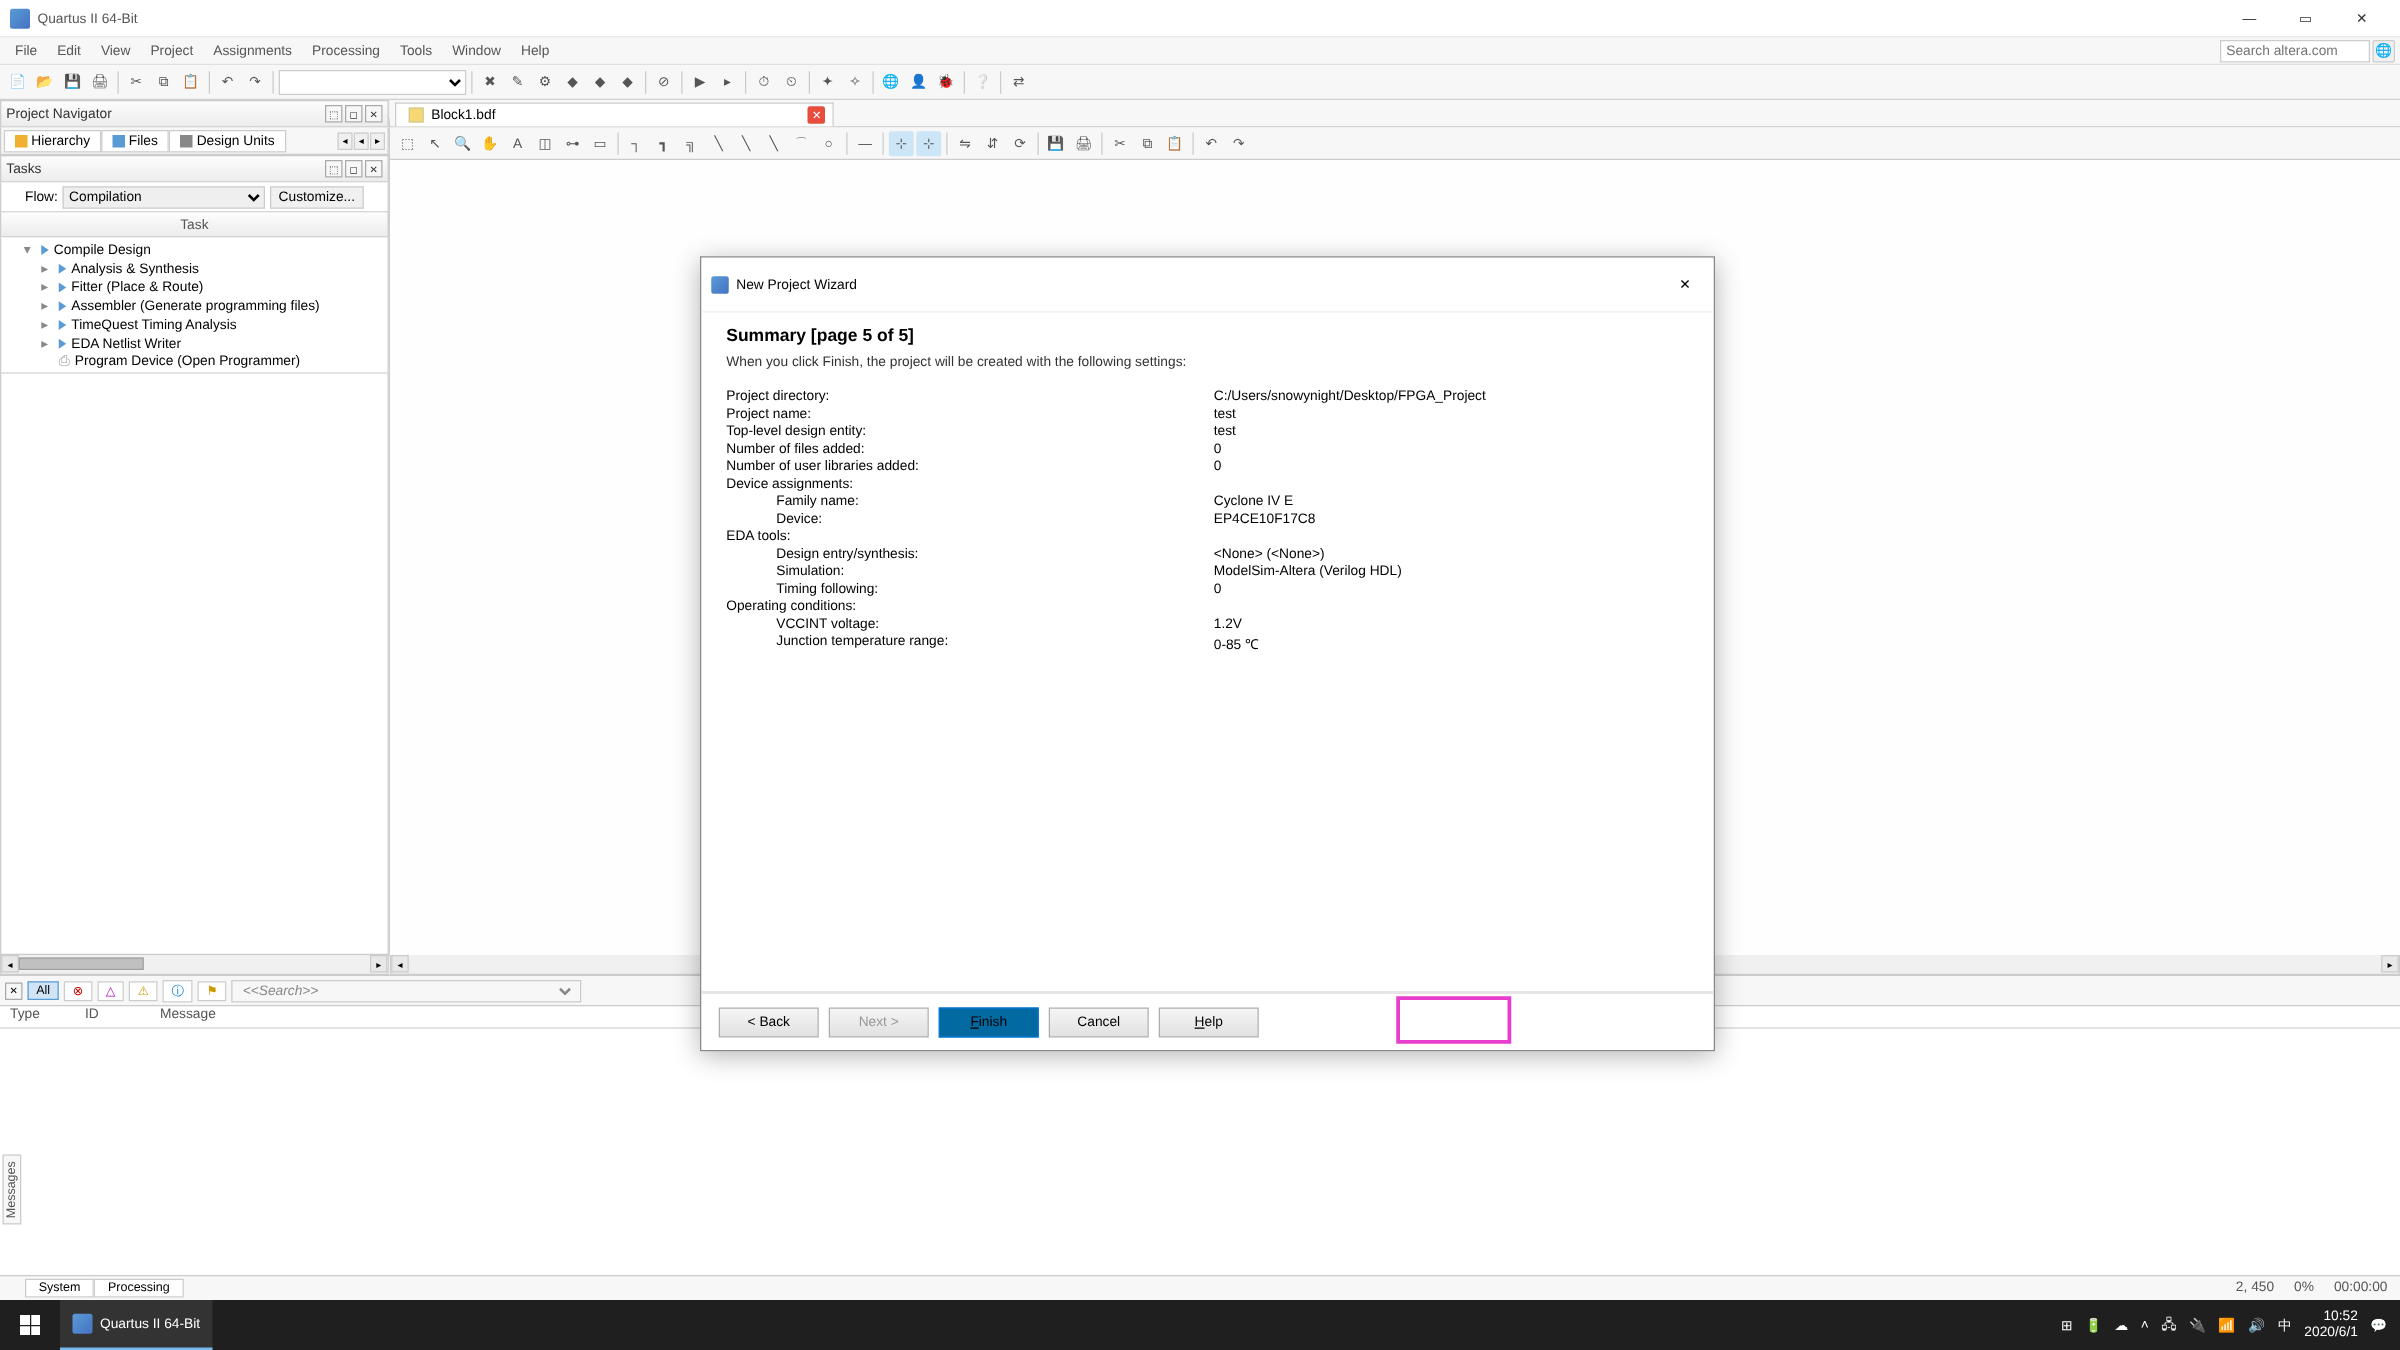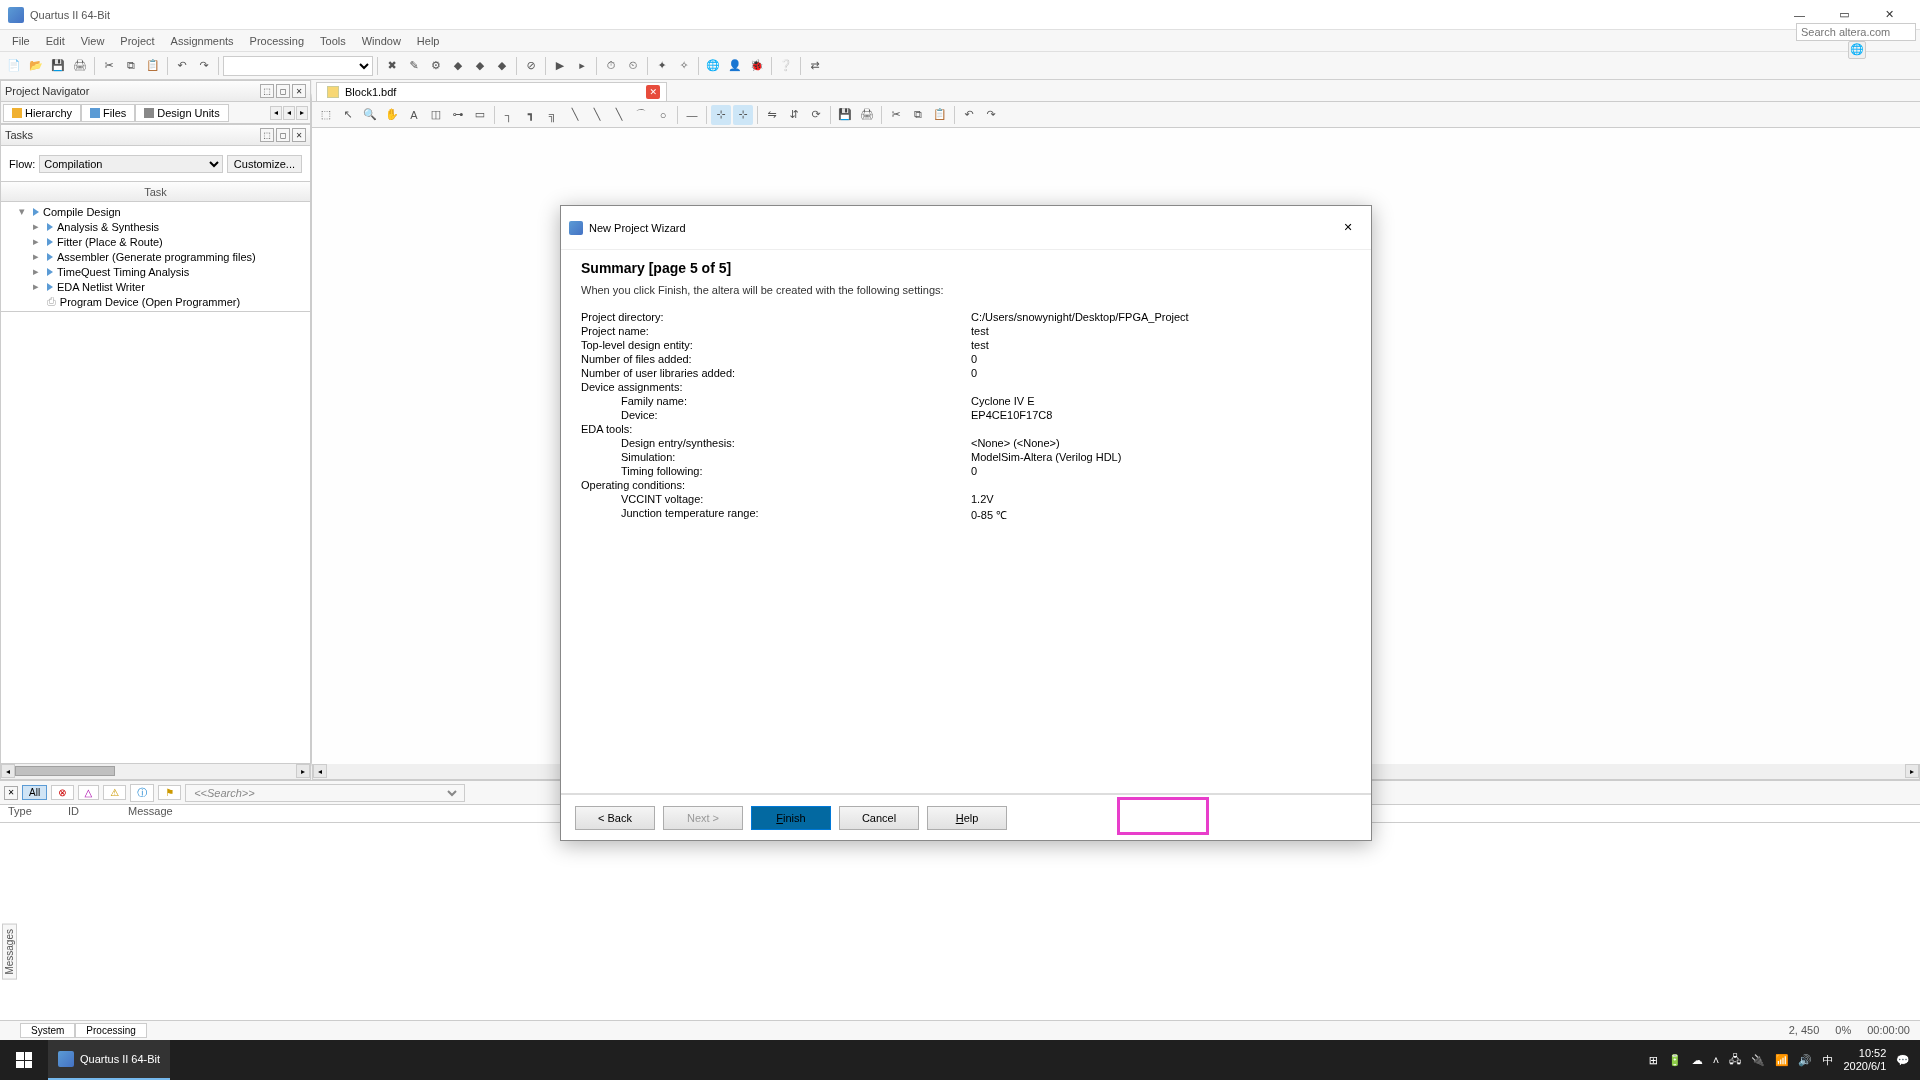--- a/index.html
+++ b/index.html
@@ -7,21 +7,21 @@
 
 
 .titlebar { height: 30px; background: #fff; display: flex; align-items: center; padding: 0 8px; border-bottom: 1px solid #e0e0e0; }
 .titlebar .app-icon { width: 16px; height: 16px; background: linear-gradient(135deg,#5b9bd5,#4472c4); border-radius: 2px; margin-right: 6px; }
 .titlebar .title { flex: 1; color: #555; }
 .titlebar .winbtn { width: 45px; height: 30px; display: flex; align-items: center; justify-content: center; color: #333; cursor: pointer; }
 
 
 .menubar { height: 22px; background: #f7f7f7; display: flex; align-items: center; padding: 0 4px; border-bottom: 1px solid #e0e0e0; }
 .menubar .menuitem { padding: 2px 8px; color: #555; cursor: pointer; }
-.menubar .search { margin-left: auto; display: flex; align-items: center; flex-direction: column; }
+.menubar .search { margin-left: auto; display: flex; align-items: center; }
 .menubar .search input { width: 120px; height: 18px; border: 1px solid #ccc; padding: 0 4px; font-size: 11px; }
 .menubar .search .go { width: 18px; height: 18px; border: 1px solid #ccc; margin-left: 2px; background: #f0f0f0; display: flex; align-items: center; justify-content: center; border-radius: 2px; }
 
 
 .maintoolbar { height: 28px; background: #f7f7f7; display: flex; align-items: center; padding: 0 4px; border-bottom: 1px solid #d0d0d0; gap: 2px; }
 .tbtn { width: 20px; height: 20px; display: flex; align-items: center; justify-content: center; cursor: pointer; border-radius: 2px; color: #555; }
 .tsep { width: 1px; height: 18px; background: #ccc; margin: 0 2px; }
 .tselect { min-width: 150px; height: 20px; border: 1px solid #ccc; background: #fff; }
 
 
@@ -38,21 +38,21 @@
 .nav-item { display: flex; align-items: center; gap: 4px; padding: 2px; }
 .nav-item .tri { width: 0; height: 0; border-left: 4px solid transparent; border-right: 4px solid transparent; border-top: 6px solid #f0b030; }
 
 .nav-tabs { height: 22px; background: #f7f7f7; border: 1px solid #ccc; border-top: none; display: flex; align-items: center; padding: 0 2px; gap: 0; }
 .nav-tab { padding: 2px 8px; border: 1px solid #ccc; background: #fff; display: flex; align-items: center; gap: 3px; cursor: pointer; font-size: 10px; }
 .nav-tab .ico { width: 10px; height: 10px; }
 .nav-scroll { margin-left: auto; display: flex; gap: 1px; }
 .nav-scroll span { width: 12px; height: 14px; border: 1px solid #ccc; background: #f0f0f0; font-size: 8px; display: flex; align-items: center; justify-content: center; cursor: pointer; }
 
 
-.flow-row { height: 36px; display: flex; align-items: center; padding: 0 8px; gap: 4px; background: #fff; border: 1px solid #ccc; border-top: none; }
+.flow-row { height: 24px; display: flex; align-items: center; padding: 0 19px; gap: 4px; background: #fff; border: 1px solid #ccc; border-top: none; }
 .flow-row select { flex: 1; height: 18px; border: 1px solid #ccc; font-size: 11px; }
 .flow-row button { height: 18px; padding: 0 6px; border: 1px solid #ccc; background: #f0f0f0; font-size: 11px; cursor: pointer; }
 
 .task-grid-head { height: 20px; background: linear-gradient(#fdfdfd,#ececec); border: 1px solid #ccc; border-top: none; display: flex; align-items: center; justify-content: center; color: #555; }
 .task-list { background: #fff; border: 1px solid #ccc; border-top: none; padding: 2px; }
 .task-row { display: flex; align-items: center; padding: 1px 2px 1px 30px; gap: 4px; }
 .task-row.top { padding-left: 16px; }
 .play { width: 0; height: 0; border-top: 4px solid transparent; border-bottom: 4px solid transparent; border-left: 6px solid #5b9bd5; }
 .expand { color: #888; width: 10px; }
 
@@ -365,21 +365,21 @@
 </div>
 
 <div class="dialog">
   <div class="dlg-title">
     <div class="ico"></div>
     <span>New Project Wizard</span>
     <div class="x">✕</div>
   </div>
   <div class="dlg-body">
     <h2>Summary [page 5 of 5]</h2>
-    <div class="sub">When you click Finish, the altera will be created with the following settings:</div>
+    <div class="sub">When you click Finish, the project will be created with the following settings:</div>
     <div id="dlg-rows">
         <div class="dlg-row">
           <div class="lbl">Project directory:</div>
           <div>C:/Users/snowynight/Desktop/FPGA_Project</div>
         </div>
         <div class="dlg-row">
           <div class="lbl">Project name:</div>
           <div>test</div>
         </div>
         <div class="dlg-row">

